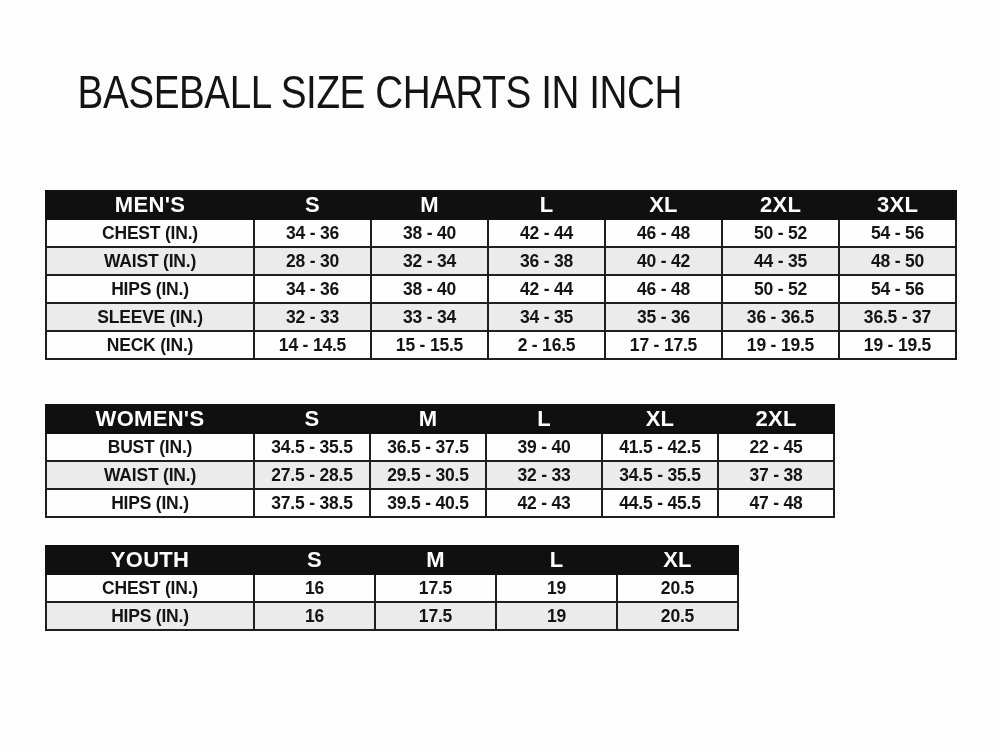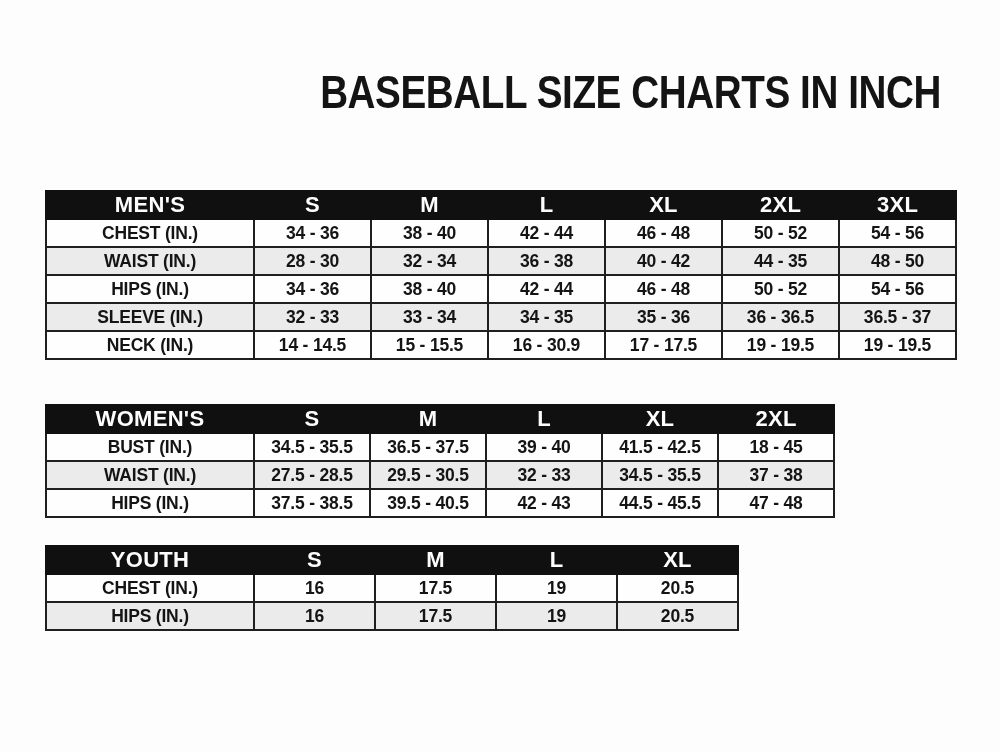--- a/index.html
+++ b/index.html
@@ -18,26 +18,27 @@
   }
   body {
     width: 1000px;
     height: 752px;
     background: var(--page-bg);
     font-family: "Liberation Sans", sans-serif;
     overflow: hidden;
   }
   .title {
     margin: 68px 0 0 0;
-    text-align: right;
+    text-align: left;
     font-size: 46px;
-    font-weight: bold;
+    font-weight: normal;
     line-height: 1.05;
     color: var(--text);
     letter-spacing: -0.5px;
+    padding-left: 20px;
   }
   .title-inner {
     display: inline-block;
     transform: scaleX(0.84);
     transform-origin: center;
     white-space: nowrap;
   }
   table.tbl {
     border-collapse: collapse;
     table-layout: fixed;
@@ -128,21 +129,21 @@
           <td>33 - 34</td>
           <td>34 - 35</td>
           <td>35 - 36</td>
           <td>36 - 36.5</td>
           <td>36.5 - 37</td>
         </tr>
         <tr>
           <td>NECK (IN.)</td>
           <td>14 - 14.5</td>
           <td>15 - 15.5</td>
-          <td>16 - 30.9</td>
+          <td>2 - 16.5</td>
           <td>17 - 17.5</td>
           <td>19 - 19.5</td>
           <td>19 - 19.5</td>
         </tr>
       </tbody>
     </table>
 
   <table class="tbl t-women">
       <thead>
         <tr>
@@ -154,21 +155,21 @@
           <th>2XL</th>
         </tr>
       </thead>
       <tbody>
         <tr>
           <td>BUST (IN.)</td>
           <td>34.5 - 35.5</td>
           <td>36.5 - 37.5</td>
           <td>39 - 40</td>
           <td>41.5 - 42.5</td>
-          <td>18 - 45</td>
+          <td>22 - 45</td>
         </tr>
         <tr>
           <td>WAIST (IN.)</td>
           <td>27.5 - 28.5</td>
           <td>29.5 - 30.5</td>
           <td>32 - 33</td>
           <td>34.5 - 35.5</td>
           <td>37 - 38</td>
         </tr>
         <tr>

